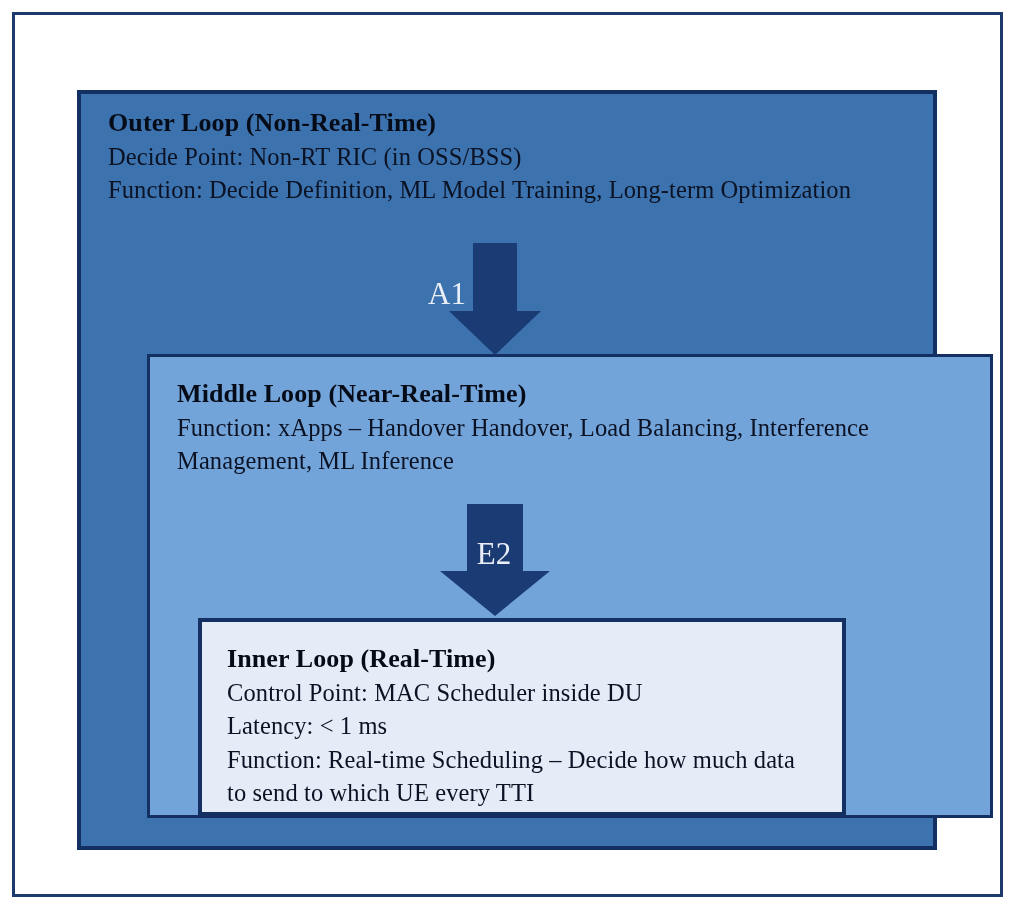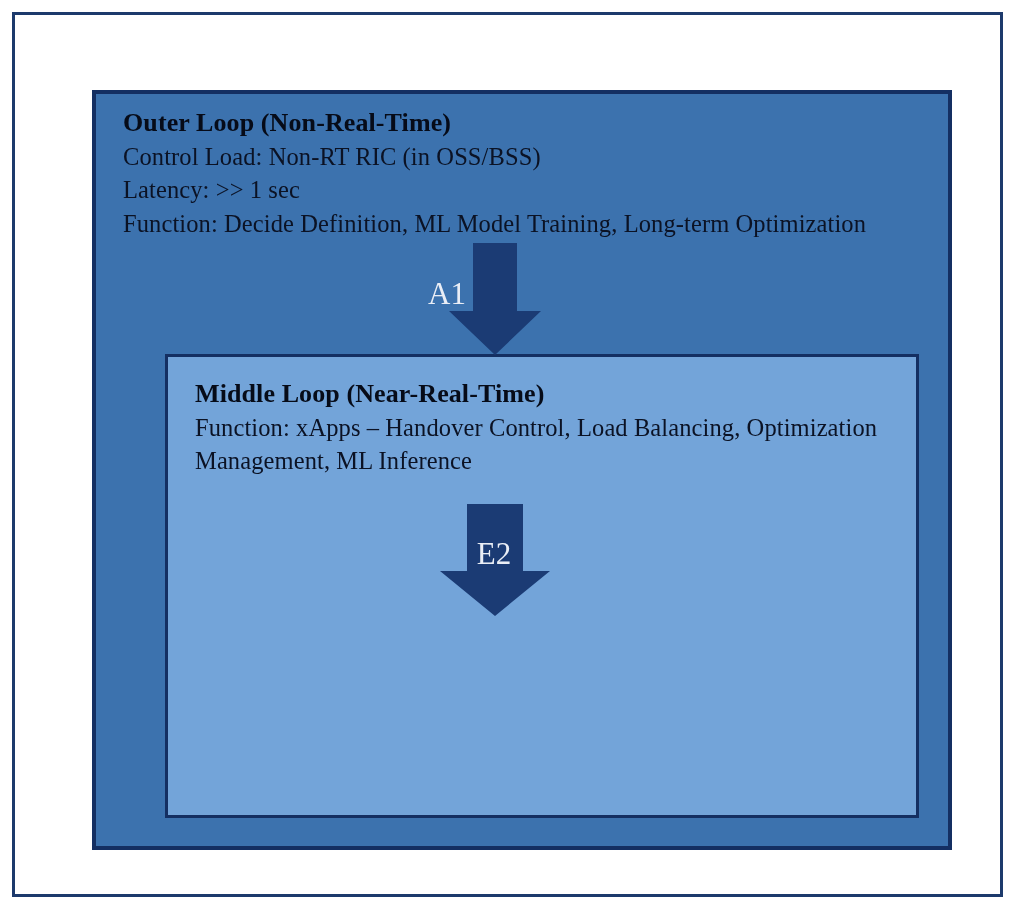--- a/index.html
+++ b/index.html
@@ -15,29 +15,28 @@
     position: absolute;
     left: 12px; top: 12px;
     width: 991px; height: 885px;
     border: 3px solid #1d3a6c;
     box-sizing: border-box;
   }
   .loop-box {
     position: absolute;
     box-sizing: border-box;
     border: 4px solid #142f62;
-    margin-left: 15px;
   }
   .box-outer {
     left: 62px; top: 75px;
     width: 860px; height: 760px;
   }
   .box-middle {
-    left: 54px; top: 260px;
-    width: 754px; height: 464px;
+    left: 66px; top: 260px;
+    width: 846px; height: 464px;
     border-width: 3px;
   }
   .box-inner {
     left: 48px; top: 261px;
     width: 648px; height: 198px;
   }
   .box-text {
     position: absolute;
     color: #0b1224;
     font-size: 24.5px;
@@ -65,31 +64,38 @@
 </style>
 </head>
 <body>
 
 <div class="canvas">
   <div class="frame">
 
     <div class="loop-box box-outer" style="background-color: rgb(60, 114, 174);">
       <div class="box-text text-outer">
         <div class="box-title">Outer Loop (Non-Real-Time)</div>
-        <div>Control Load: Non-RT RIC (in OSS/BSS)</div>
-        <div>Latency: &gt;&gt; 1 sec</div>
+        <div>Decide Point: Non-RT RIC (in OSS/BSS)</div>
         <div>Function: Decide Definition, ML Model Training, Long-term Optimization</div>
       </div>
 
       <div class="loop-box box-middle" style="background-color: rgb(115, 164, 217);">
         <div class="box-text text-middle">
           <div class="box-title">Middle Loop (Near-Real-Time)</div>
-          <div>Function: xApps – Handover Control, Load Balancing, Optimization Management, ML Inference</div>
+          <div>Function: xApps – Handover Handover, Load Balancing, Interference Management, ML Inference</div>
         </div>
 
+        <div class="loop-box box-inner" style="background-color: rgb(228, 236, 247);">
+          <div class="box-text text-inner">
+            <div class="box-title">Inner Loop (Real-Time)</div>
+            <div>Control Point: MAC Scheduler inside DU</div>
+            <div>Latency: &lt; 1 ms</div>
+            <div>Function: Real-time Scheduling – Decide how much data to send to which UE every TTI</div>
+          </div>
+        </div>
       </div>
     </div>
 
     <svg class="arrow-svg arrow-a1" width="145" height="116" viewBox="0 0 145 116">
       <polygon points="53,2 97,2 97,70 121,70 75,114 29,70 53,70" fill="#1b3b74"></polygon>
       <text class="arrow-label" x="27" y="63" text-anchor="middle" fill="#eaeef6">A1</text>
     </svg>
 
     <svg class="arrow-svg arrow-e2" width="130" height="118" viewBox="0 0 130 118">
       <polygon points="37,2 93,2 93,69 120,69 65,114 10,69 37,69" fill="#1b3b74"></polygon>

